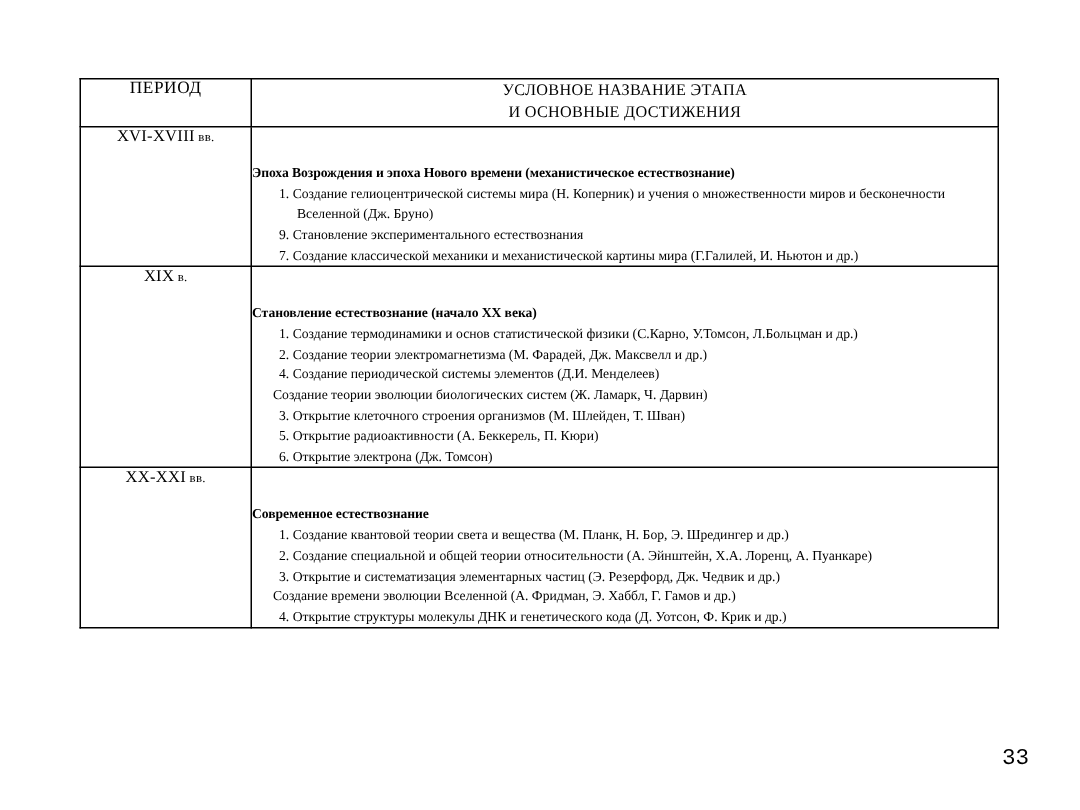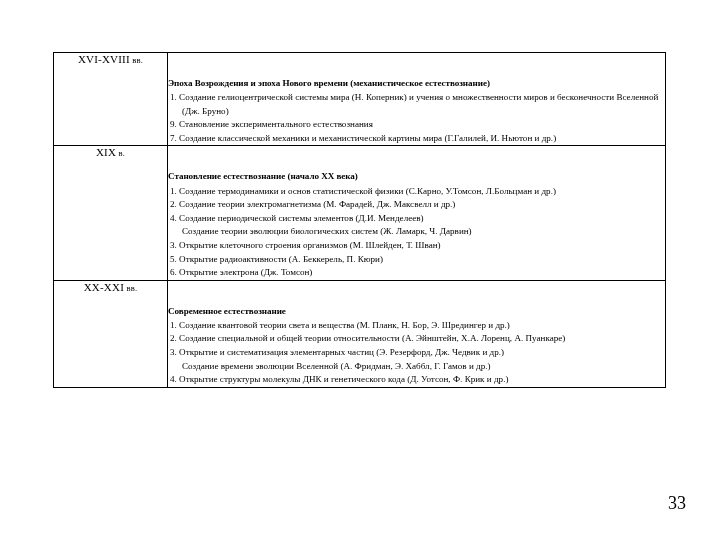--- a/index.html
+++ b/index.html
@@ -83,50 +83,57 @@
     font-weight: bold;
     display: block;
     margin-bottom: 0.5px;
     letter-spacing: -0.05px;
     margin-top: 24px;
   }
   .content-cell .item {
     display: block;
     padding-left: 12px;
     text-indent: -12px;
-    margin-left: 2px;
+    margin-left: 18px;
   }
   .content-cell .item.flush {
     padding-left: 0;
     text-indent: 0;
     margin-left: 14px;
   }
 
   
   .page-number {
     position: absolute;
     right: 34px;
     bottom: 26px;
-    font-size: 18px;
-    font-family: Liberation Serif, serif;
+    font-size: 15px;
+    font-family: Liberation Mono, monospace;
     color: #000000;
   }
 </style>
 </head>
 <body>
 
 <div class="slide">
 
   <table class="periods-table">
     <colgroup>
       <col class="col-period">
       <col class="col-content">
     </colgroup>
     <tbody>
 
+      <tr>
+        <td class="head-period">ПЕРИОД</td>
+        <td class="head-content">
+          <span class="hline">УСЛОВНОЕ НАЗВАНИЕ ЭТАПА</span>
+          <span class="hline">И ОСНОВНЫЕ ДОСТИЖЕНИЯ</span>
+        </td>
+      </tr>
 
       <tr>
         <td class="period-cell">
           <span>XVI-XVIII</span><span class="small-caps"> <span>вв.</span></span>
         </td>
         <td class="content-cell">
           <span class="title">Эпоха Возрождения и эпоха Нового времени (механистическое естествознание)</span>
           <span class="item">1. Создание гелиоцентрической системы мира (Н. Коперник) и учения о множественности миров и бесконечности Вселенной (Дж. Бруно)</span>
           <span class="item">9. Становление экспериментального естествознания</span>
           <span class="item">7. Создание классической механики и механистической картины мира (Г.Галилей, И. Ньютон и др.)</span>

